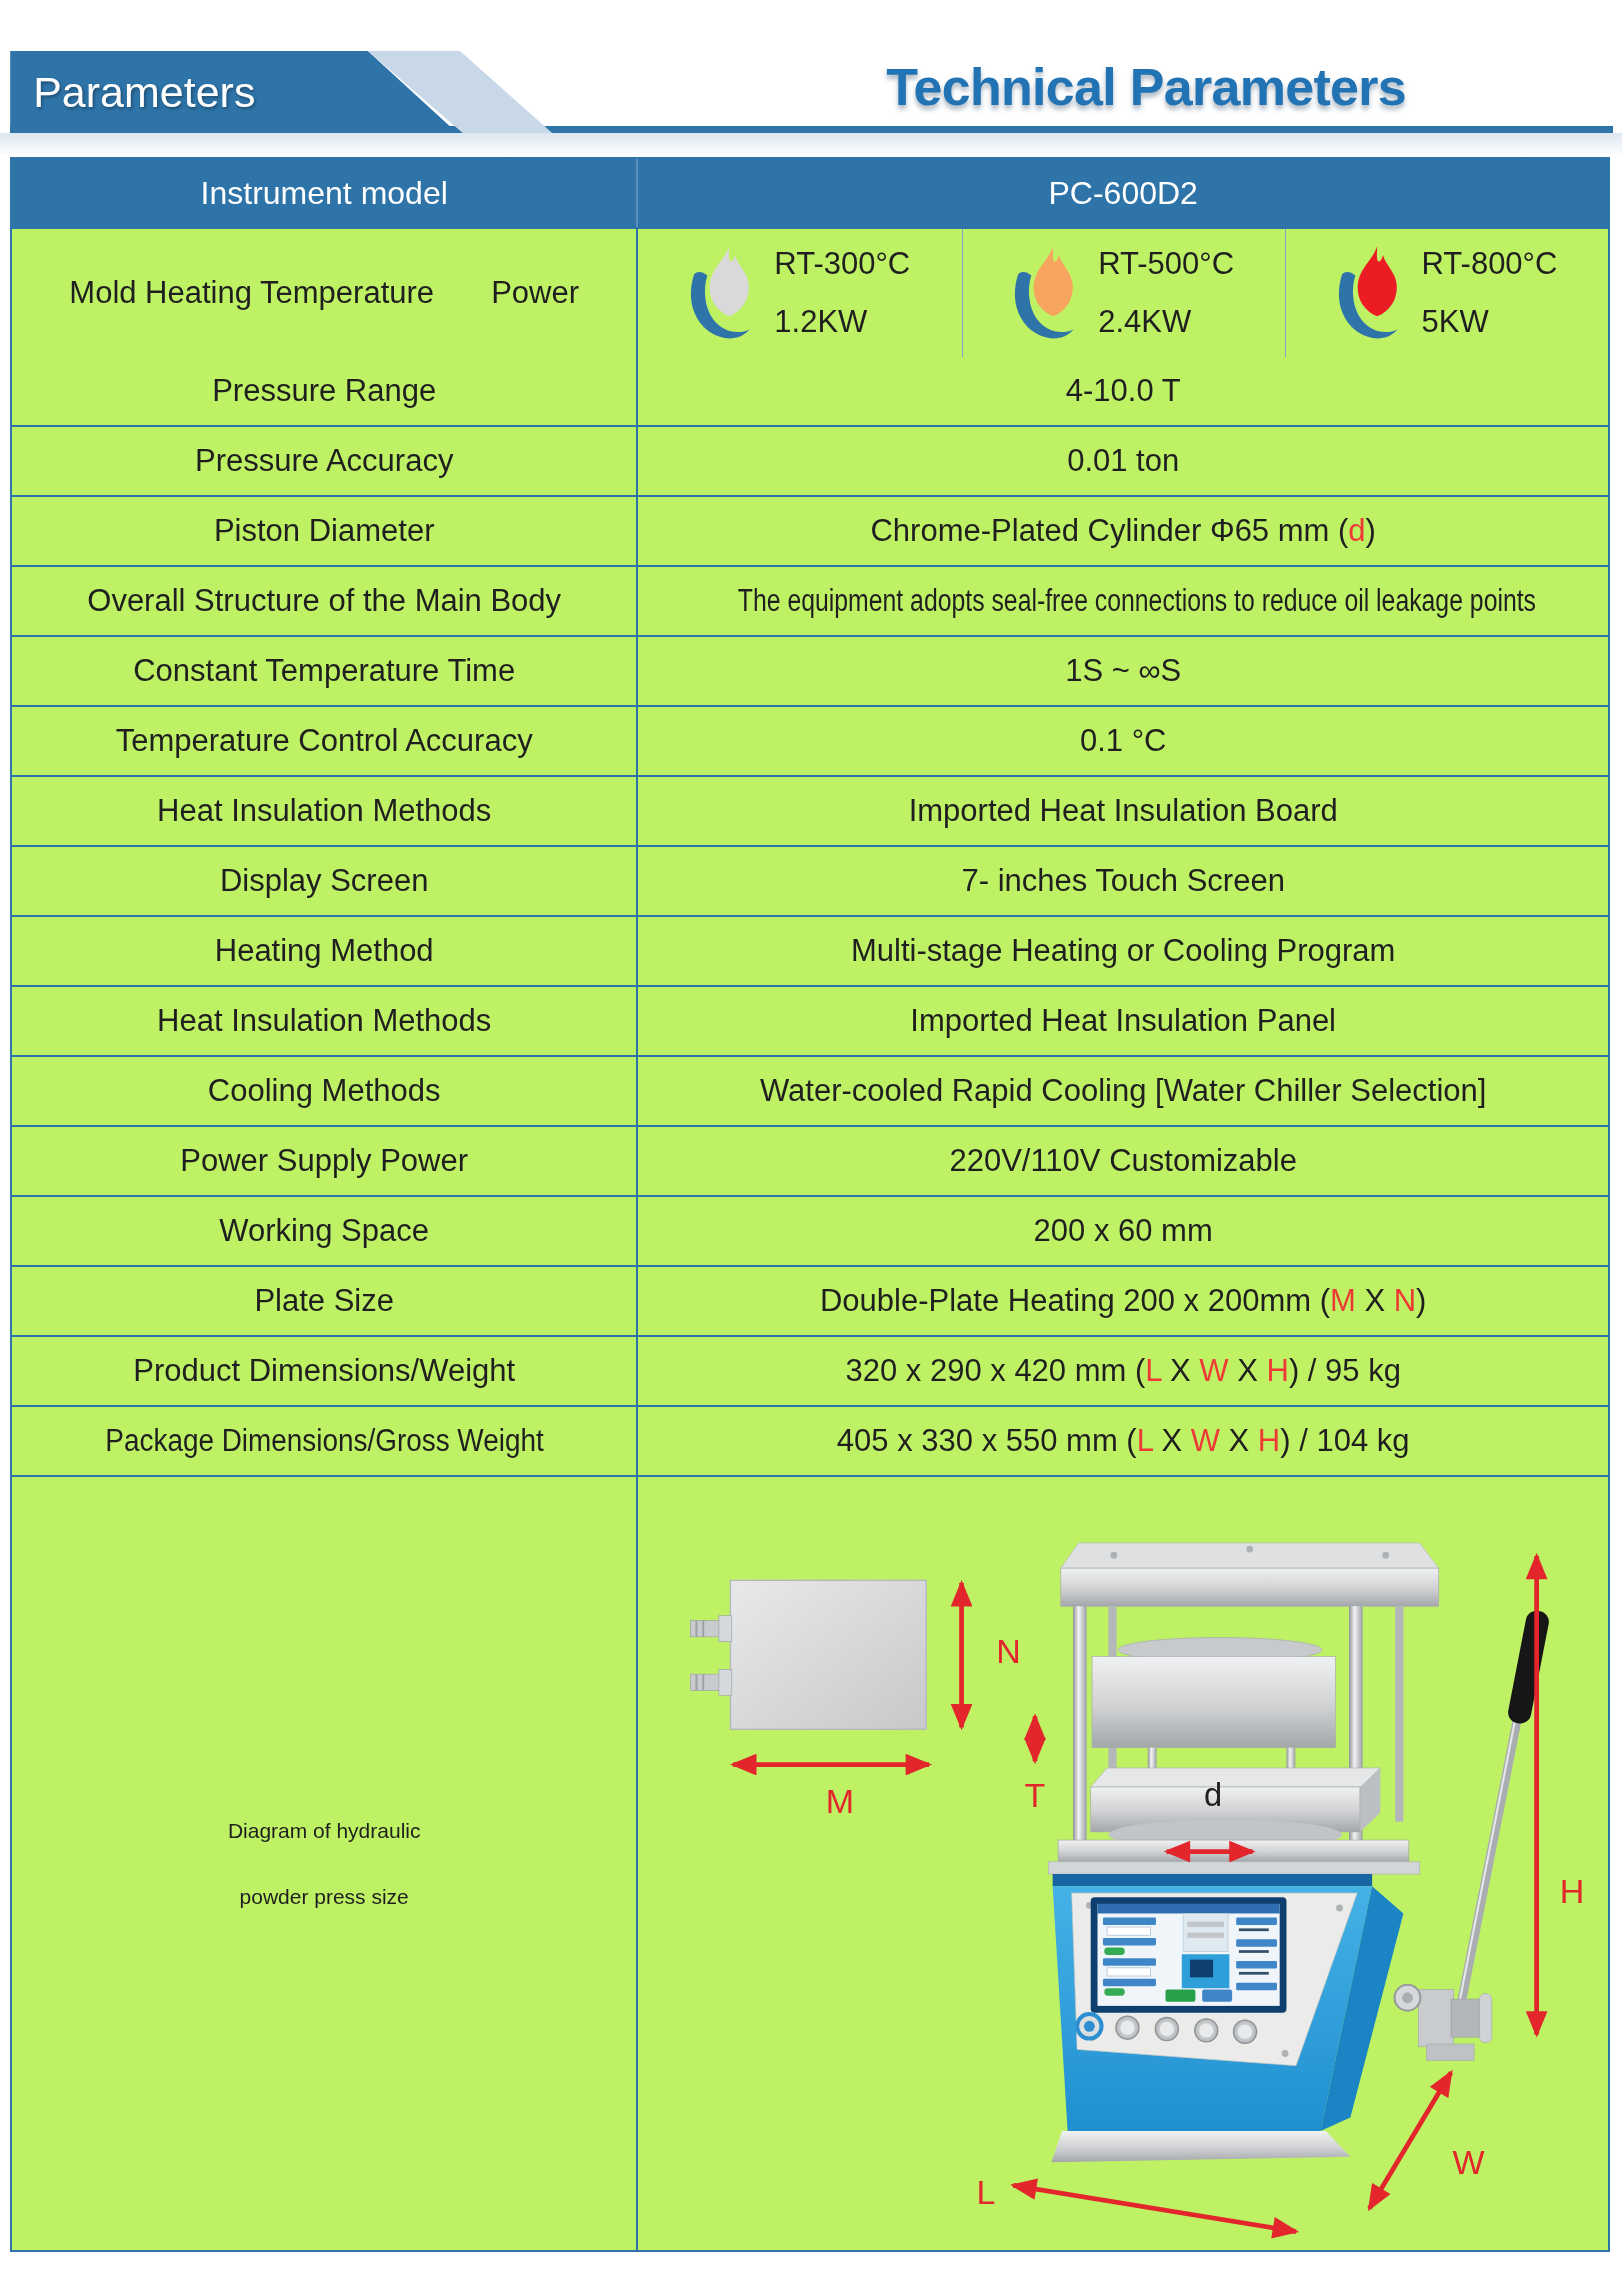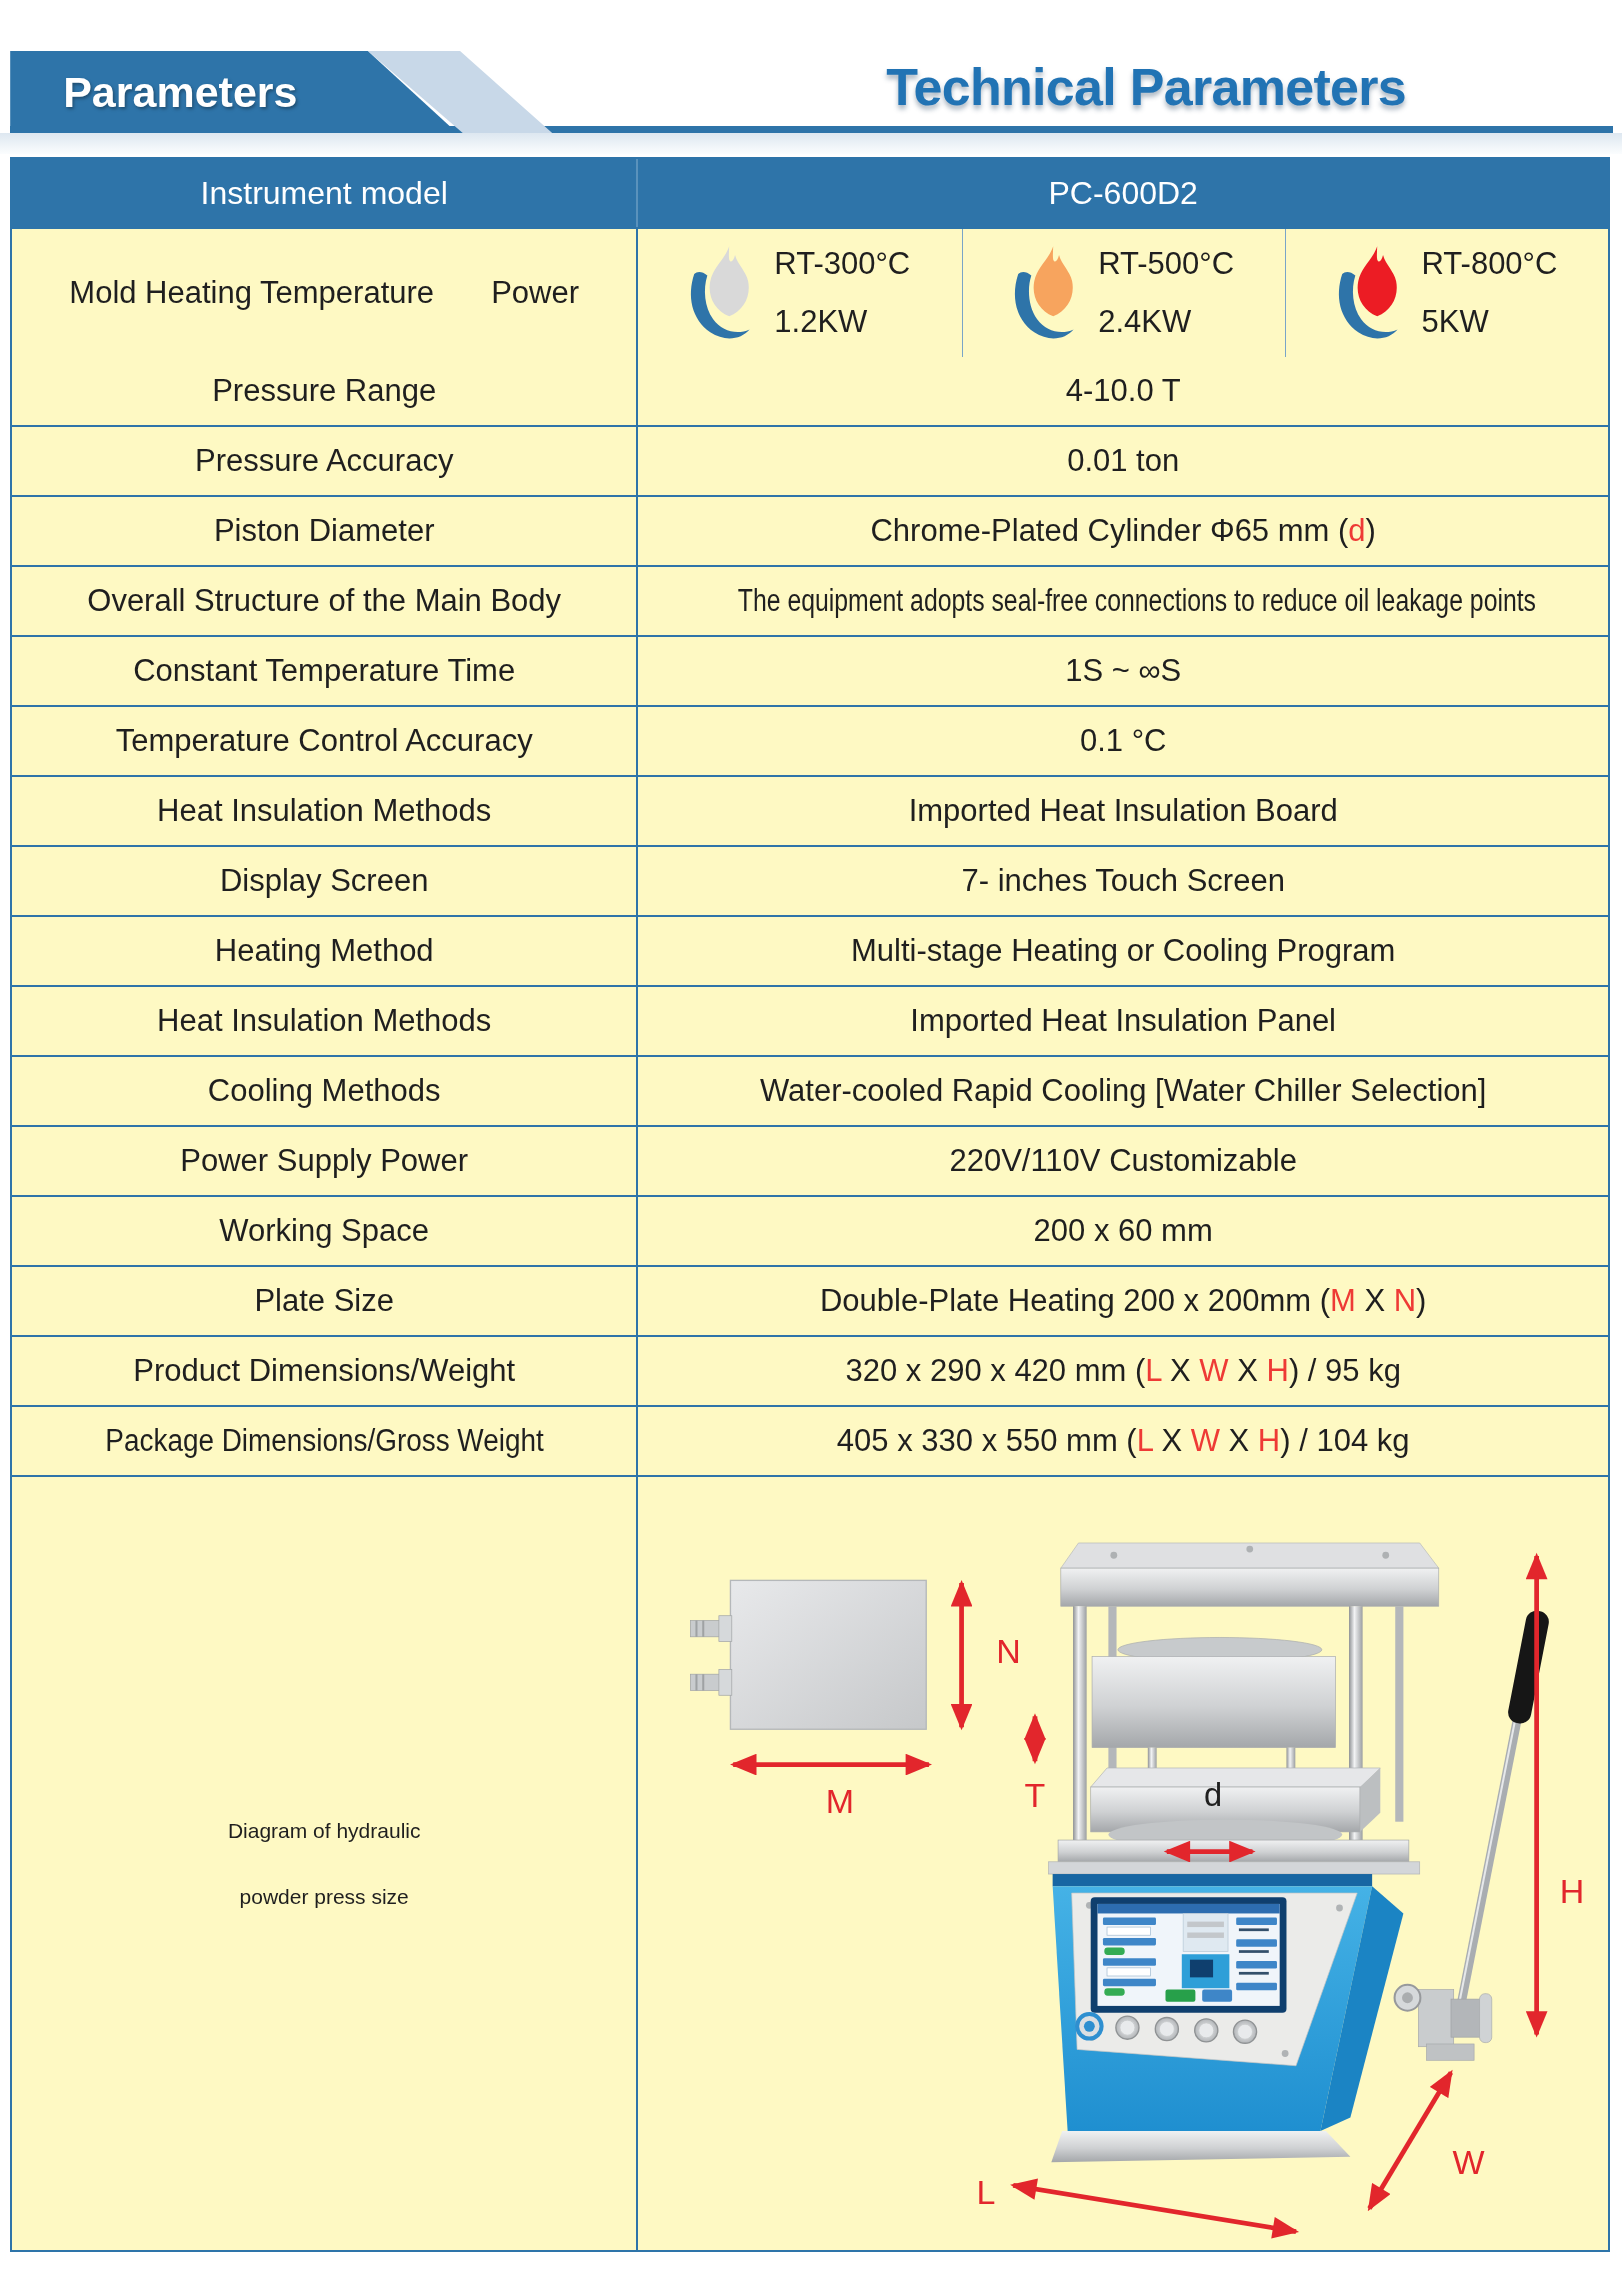--- a/index.html
+++ b/index.html
@@ -12,32 +12,32 @@
     overflow:hidden;
   }
   
   .hdr{position:absolute;left:0;top:51px;width:1623px;height:82px;}
   .banner-bar{position:absolute;left:10.2px;right:9.6px;bottom:0;height:7.5px;background:var(--primary-blue,#2e74a9);}
   .banner-light{position:absolute;left:10.2px;top:0;width:542px;height:82px;background:var(--light-blue,#c8d8e8);
     clip-path:polygon(66% 0,83% 0,100% 100%,83.5% 100%);}
   .banner-dark{position:absolute;left:10.2px;top:0;width:447px;height:82px;background:var(--primary-blue,#2e74a9);
     clip-path:polygon(0 0,80% 0,100% 100%,0 100%);display:flex;align-items:center;}
   .banner-dark span{
-    display:block;padding-left:53px;color:#fff;font-size:43px;font-weight:bold;letter-spacing:0;
+    display:block;padding-left:23px;color:#fff;font-size:43px;font-weight:normal;letter-spacing:0;
     text-shadow:1.4px 2px 3.4px rgba(0,0,0,.35);}
   .page-title{
     position:absolute;left:703px;top:5.5px;width:703px;text-align:right;
     font-size:52px;font-weight:bold;letter-spacing:-0.7px;color:var(--title-blue,#2173b4);
     text-shadow:0 4.1px 4.8px rgba(40,70,100,.40);}
   .hdr-strip{position:absolute;left:0;top:133px;width:1623px;height:20.5px;
     background:linear-gradient(#dde7f0,#fbfdfe);}
   
   .param-table{
     position:absolute;left:10.2px;top:157px;width:1600px;
-    border:2px solid var(--primary-blue,#2e74a9);background:#fef9c3;box-sizing:border-box;}
+    border:2px solid var(--primary-blue,#2e74a9);background:#bef264;box-sizing:border-box;}
   .t-row{display:grid;grid-template-columns:626px 1fr;border-top:2px solid var(--primary-blue,#2e74a9);}
   .t-row:first-child{border-top:none;}
   .cell{display:flex;align-items:center;justify-content:center;font-size:31px;box-sizing:border-box;}
   .label-cell{border-right:2px solid var(--primary-blue,#2e74a9);text-align:center;}
   .value-cell{text-align:center;}
   .row-h{height:68px;}
   .header-row{height:68px;background:var(--primary-blue,#2e74a9);color:#fff;}
   .header-row .label-cell{border-right-color:#5a92bc;}
   .header-row .cell{font-size:32px;}
   .red{color:var(--text-red,#ee3a35);}

